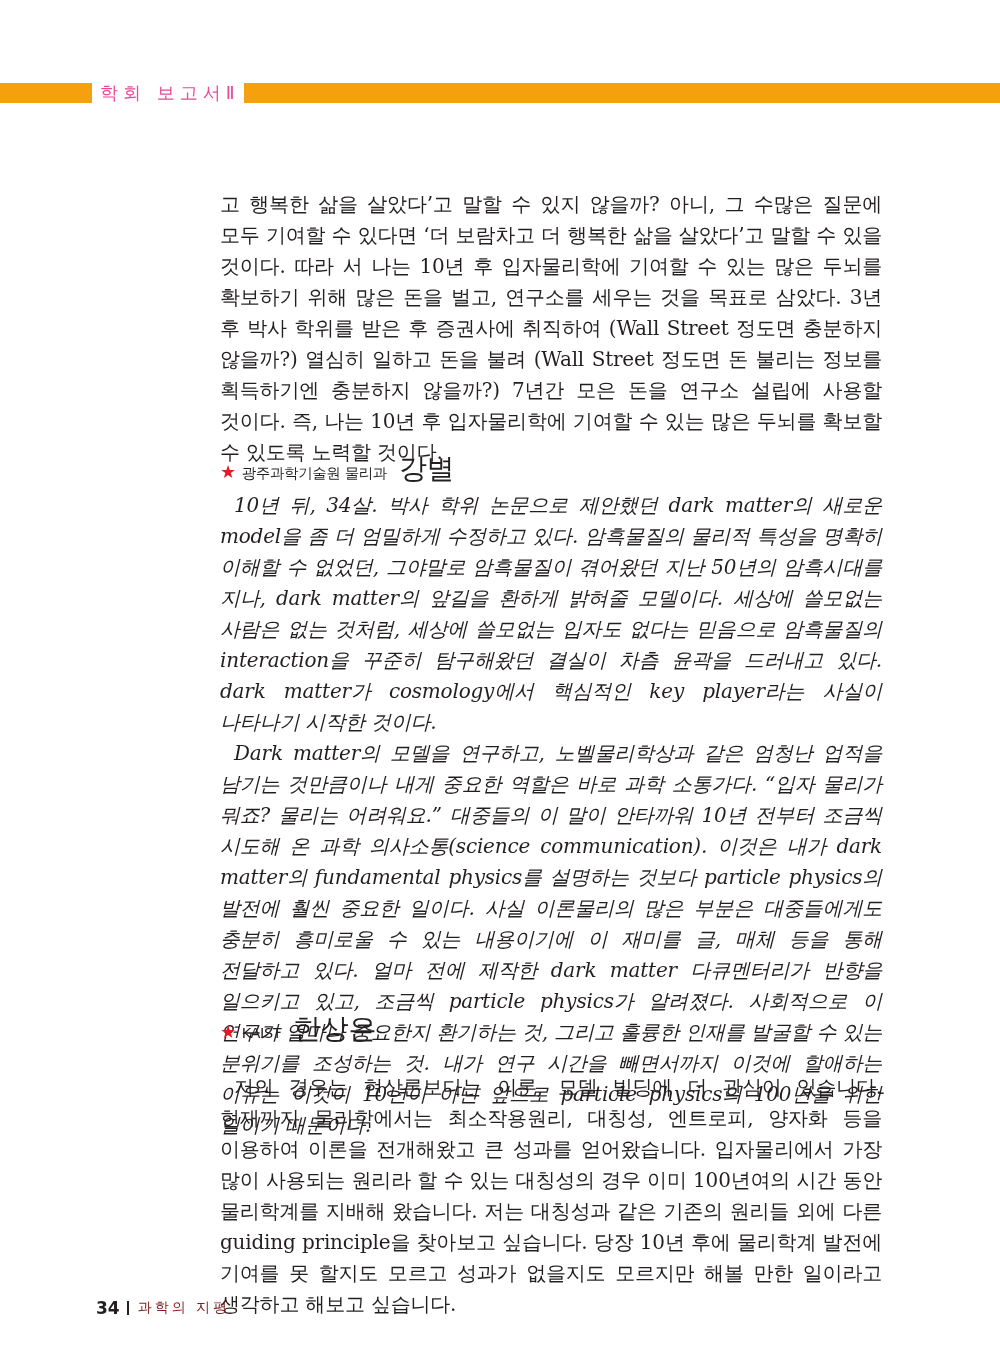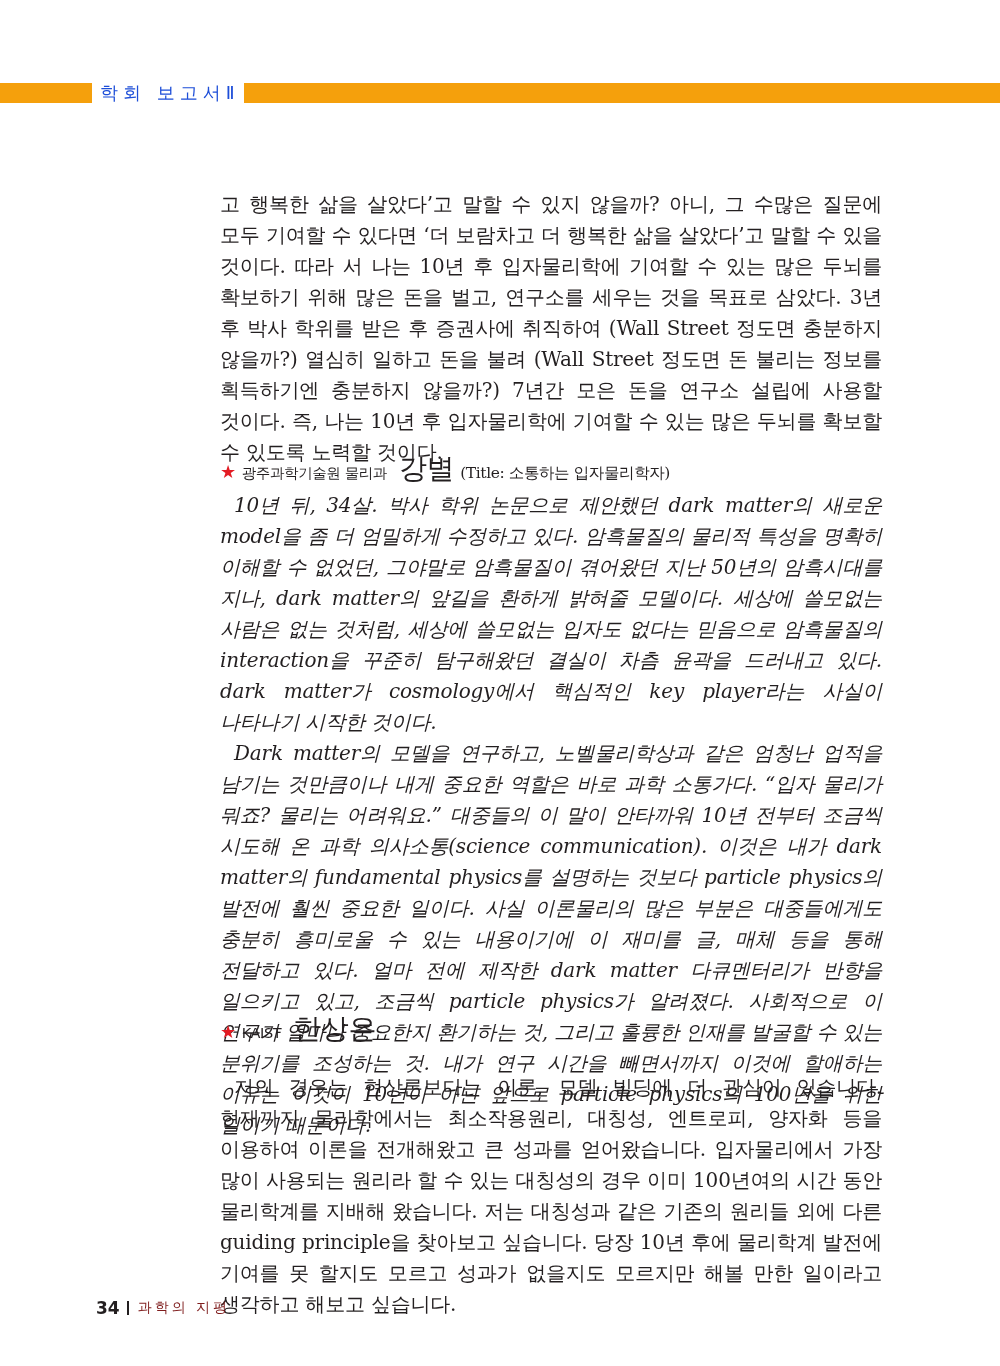--- a/index.html
+++ b/index.html
@@ -41,21 +41,21 @@
     .header-bar .title {
       position: absolute;
       left: 100px;
       top: -3px;
       width: 140px;
       height: 26px;
       font-family: "DejaVu Sans", "Liberation Sans", sans-serif;
       font-size: 18px;
       letter-spacing: 5px;
       line-height: 26px;
-      color: #1d4ed8;
+      color: #ec4899;
       white-space: nowrap;
     }
     .content {
       position: absolute;
       left: 220px;
       top: 189px;
       width: 662px;
     }
     .para {
       font-size: 20px;
@@ -137,21 +137,20 @@
 </div>
 
 <div class="content">
   <p class="para">고 행복한 삶을 살았다’고 말할 수 있지 않을까? 아니, 그 수많은 질문에 모두 기여할 수 있다면 ‘더 보람차고 더 행복한 삶을 살았다’고 말할 수 있을 것이다. 따라 서 나는 10년 후 입자물리학에 기여할 수 있는 많은 두뇌를 확보하기 위해 많은 돈을 벌고, 연구소를 세우는 것을 목표로 삼았다. 3년 후 박사 학위를 받은 후 증권사에 취직하여 (Wall Street 정도면 충분하지 않을까?) 열심히 일하고 돈을 불려 (Wall Street 정도면 돈 불리는 정보를 획득하기엔 충분하지 않을까?) 7년간 모은 돈을 연구소 설립에 사용할 것이다. 즉, 나는 10년 후 입자물리학에 기여할 수 있는 많은 두뇌를 확보할 수 있도록 노력할 것이다.</p>
 </div>
 
 <div class="section-head sec1-head">
   <span class="star">★</span>
   <span class="affil">광주과학기술원 물리과</span>
   <span class="name">강별</span>
-  <span class="title-note">(Title: 소통하는 입자물리학자)</span>
 </div>
 <div class="sec1-body">
   <p class="para indent">10년 뒤, 34살. 박사 학위 논문으로 제안했던 dark matter의 새로운 model을 좀 더 엄밀하게 수정하고 있다. 암흑물질의 물리적 특성을 명확히 이해할 수 없었던, 그야말로 암흑물질이 겪어왔던 지난 50년의 암흑시대를 지나, dark matter의 앞길을 환하게 밝혀줄 모델이다. 세상에 쓸모없는 사람은 없는 것처럼, 세상에 쓸모없는 입자도 없다는 믿음으로 암흑물질의 interaction을 꾸준히 탐구해왔던 결실이 차츰 윤곽을 드러내고 있다. dark matter가 cosmology에서 핵심적인 key player라는 사실이 나타나기 시작한 것이다.</p>
   <p class="para indent">Dark matter의 모델을 연구하고, 노벨물리학상과 같은 엄청난 업적을 남기는 것만큼이나 내게 중요한 역할은 바로 과학 소통가다. “입자 물리가 뭐죠? 물리는 어려워요.” 대중들의 이 말이 안타까워 10년 전부터 조금씩 시도해 온 과학 의사소통(science communication). 이것은 내가 dark matter의 fundamental physics를 설명하는 것보다 particle physics의 발전에 훨씬 중요한 일이다. 사실 이론물리의 많은 부분은 대중들에게도 충분히 흥미로울 수 있는 내용이기에 이 재미를 글, 매체 등을 통해 전달하고 있다. 얼마 전에 제작한 dark matter 다큐멘터리가 반향을 일으키고 있고, 조금씩 particle physics가 알려졌다. 사회적으로 이 연구가 얼마나 중요한지 환기하는 것, 그리고 훌륭한 인재를 발굴할 수 있는 분위기를 조성하는 것. 내가 연구 시간을 빼면서까지 이것에 할애하는 이유는 이것이 10년이 아닌 앞으로 particle physics의 100년을 위한 일이기 때문이다.</p>
 </div>
 
 <div class="section-head sec2-head">
   <span class="star">★</span>
   <span class="affil">KAIST</span>
   <span class="name">한상은</span>

